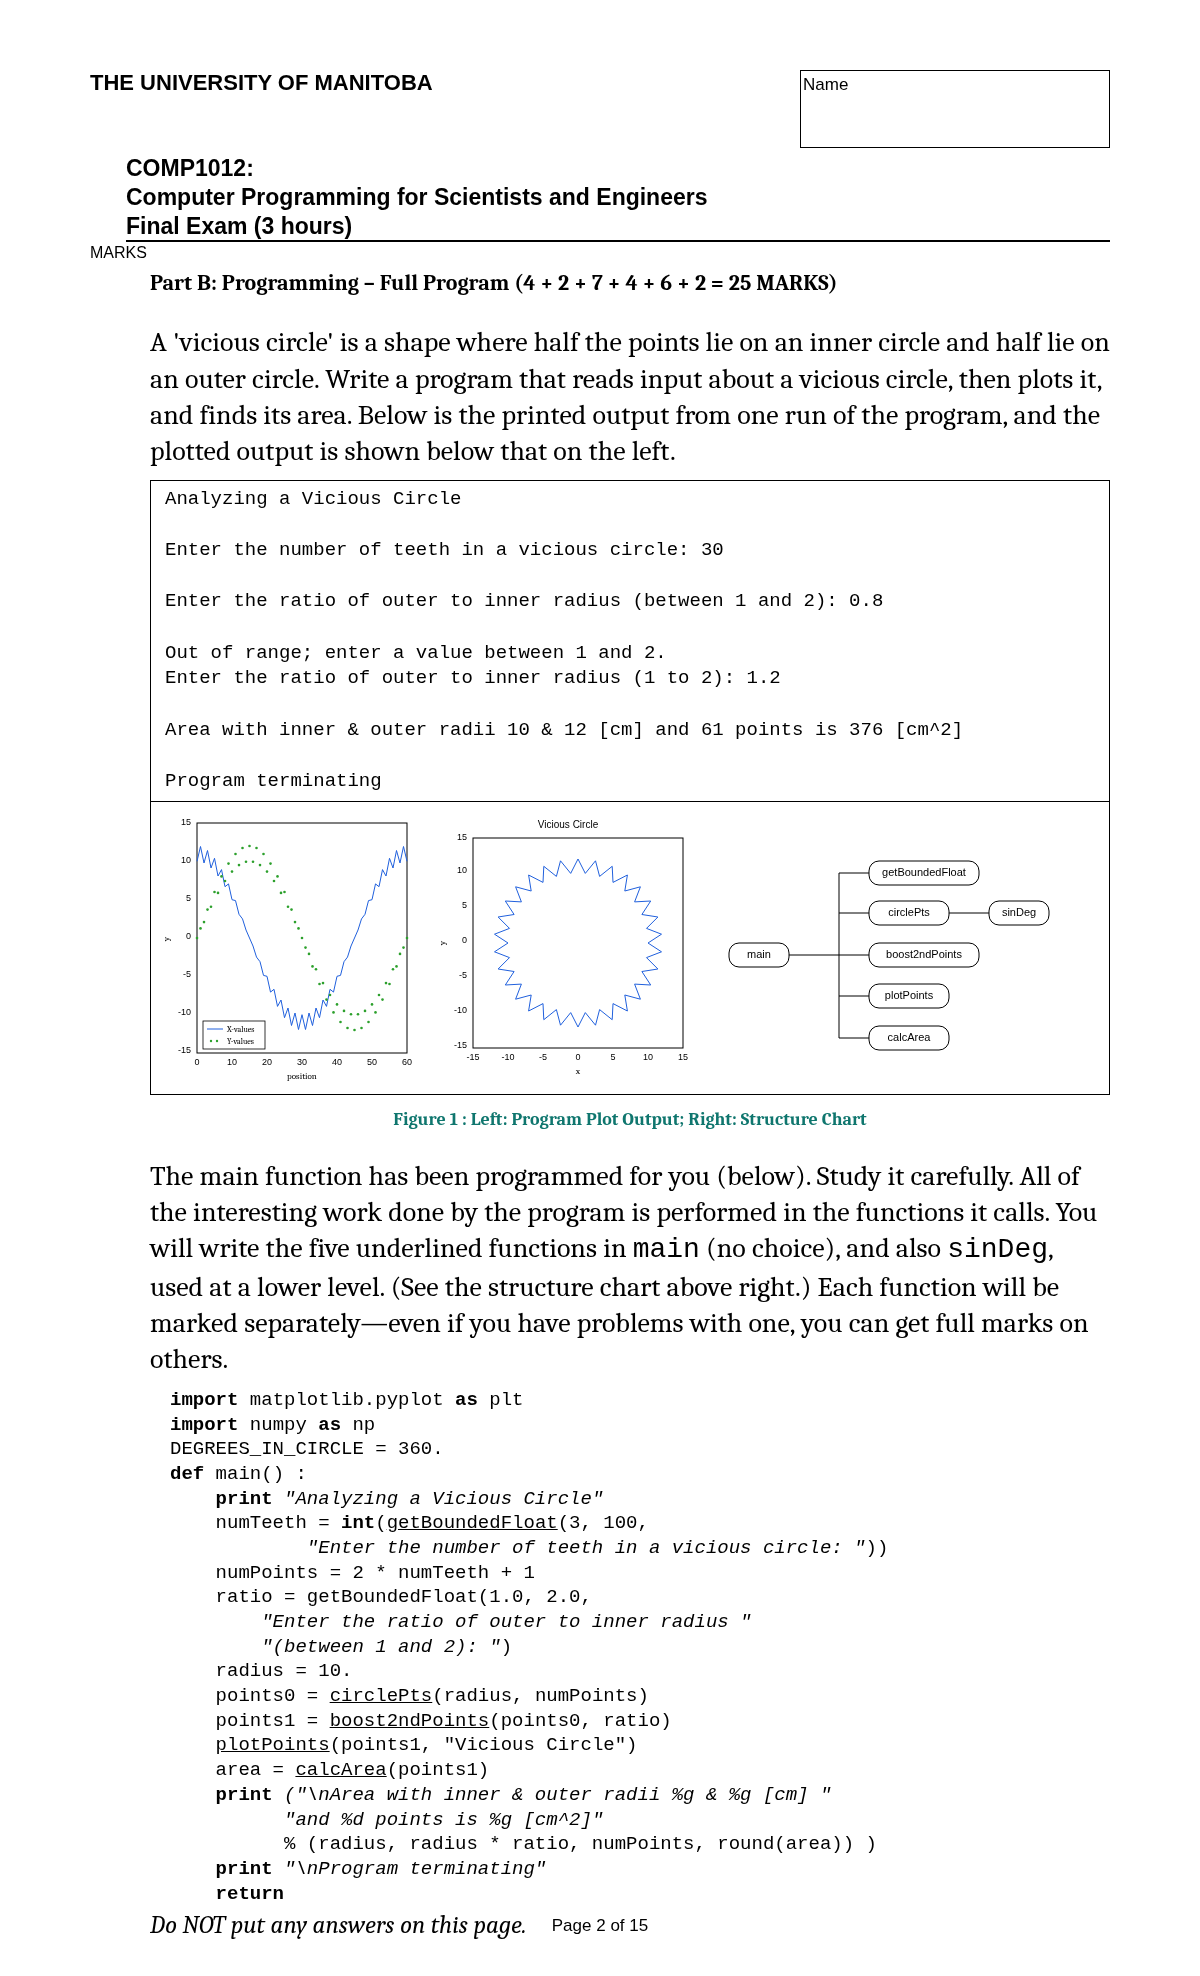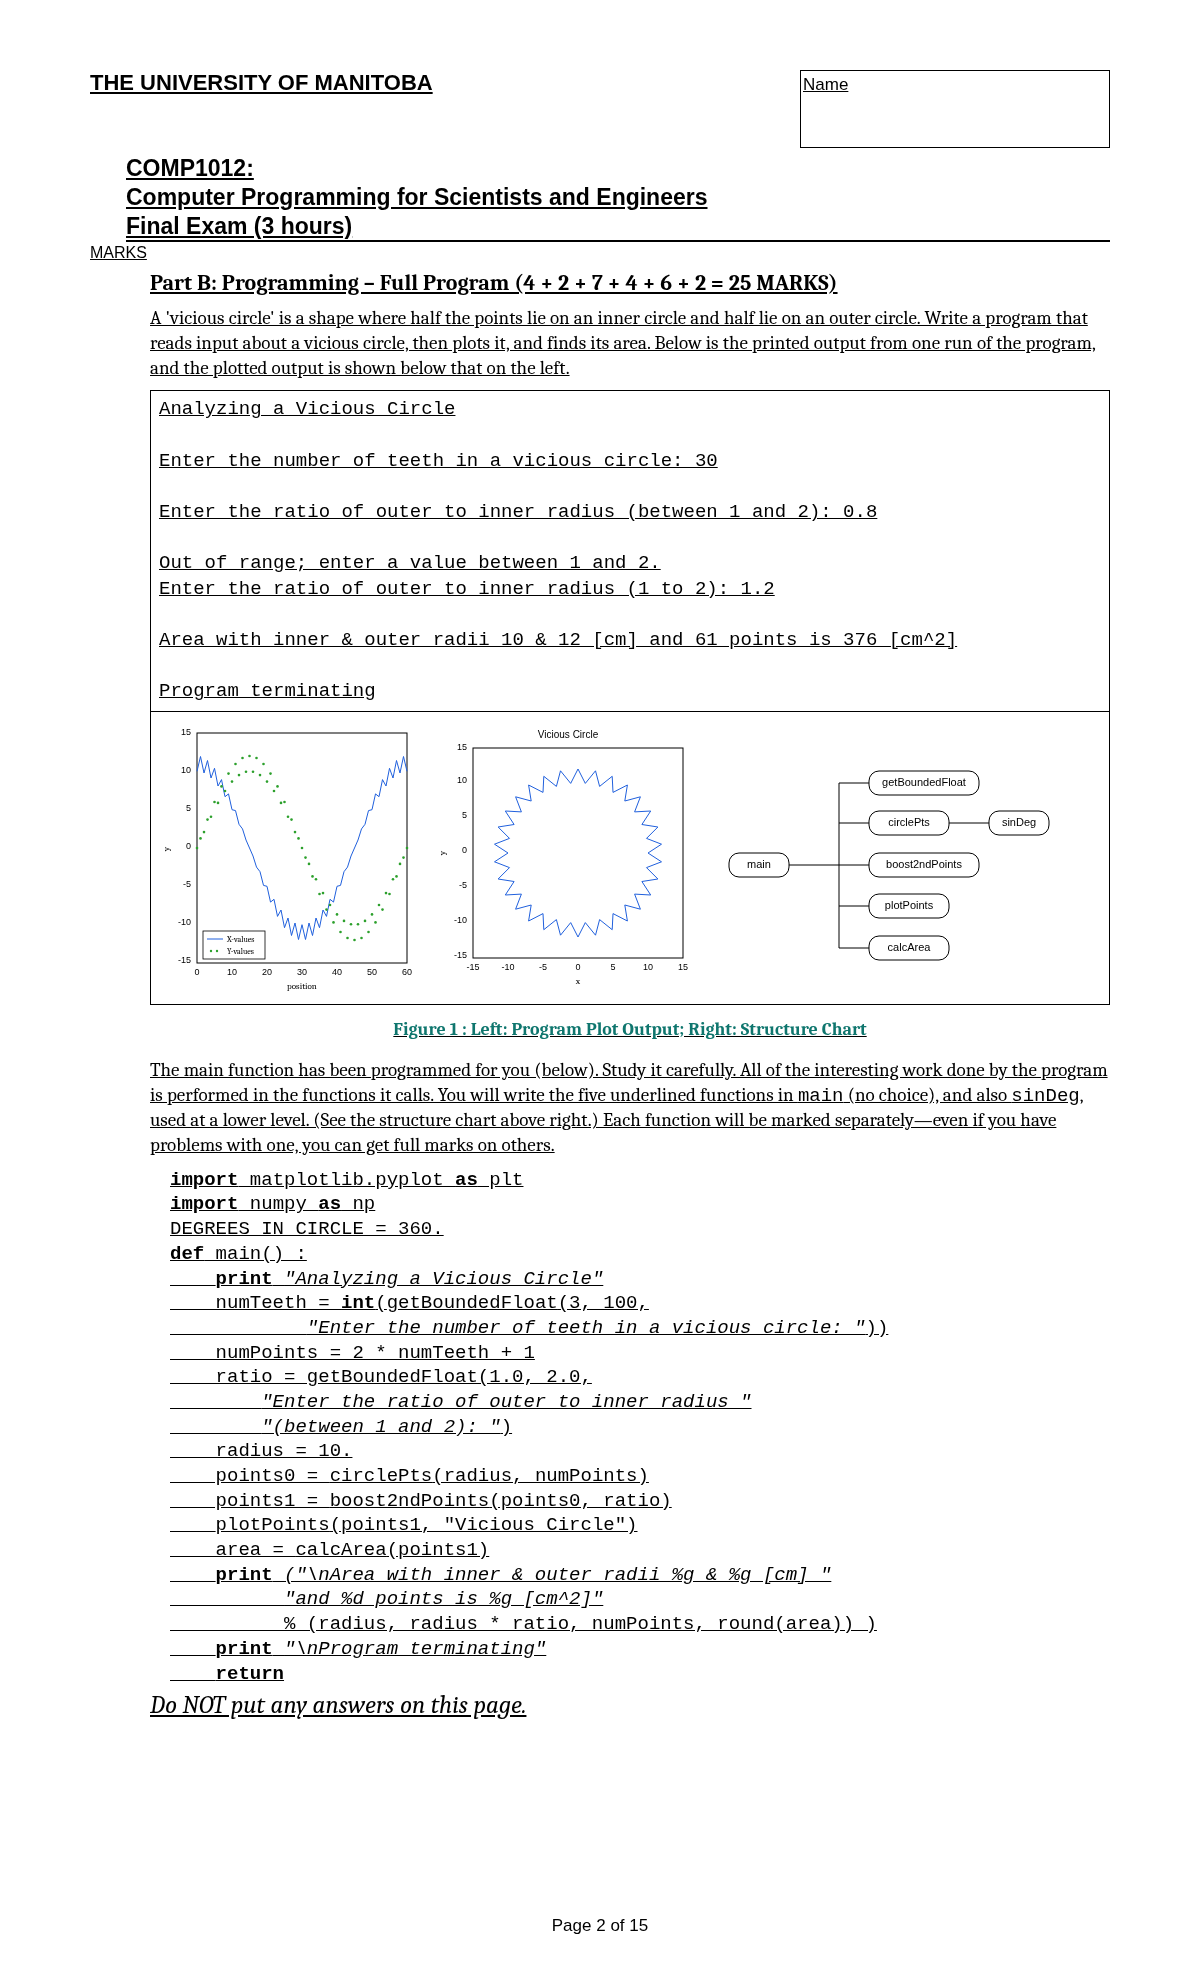--- a/index.html
+++ b/index.html
@@ -8,21 +8,20 @@
     padding: 0;
     font-family: Cambria, Georgia, 'Times New Roman', serif;
     color: #000;
   }
   .page {
     width: 1200px;
     height: 1976px;
     position: relative;
     box-sizing: border-box;
     padding: 70px 90px 40px 90px;
-    text-decoration: underline;
   }
   .header-row {
     display: flex;
     justify-content: space-between;
     align-items: flex-start;
   }
   .univ {
     font-family: Arial, Helvetica, sans-serif;
     font-weight: bold;
     font-size: 22px;
@@ -58,30 +57,31 @@
   .content {
     margin-left: 60px;
     margin-top: 8px;
   }
   .part-title {
     font-weight: bold;
     font-size: 22px;
     margin-bottom: 10px;
   }
   .body-text {
-    font-size: 19px;
+    font-size: 28px;
     line-height: 1.3;
     margin-bottom: 10px;
+    margin-top: 28px;
   }
   .code-box {
     border: 1.5px solid #000;
     font-family: "Courier New", Courier, monospace;
     font-size: 19px;
     line-height: 1.35;
-    padding: 6px 8px;
+    padding: 6px 14px;
     white-space: pre;
     margin-bottom: 0;
   }
   .figure-row {
     border: 1.5px solid #000;
     border-top: none;
     display: flex;
     padding: 6px;
     gap: 6px;
     box-sizing: border-box;

